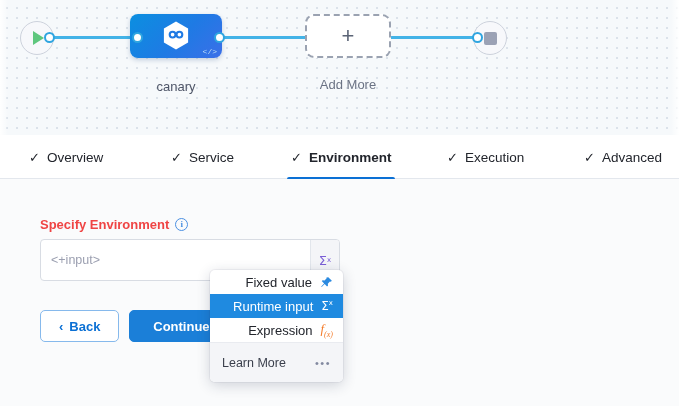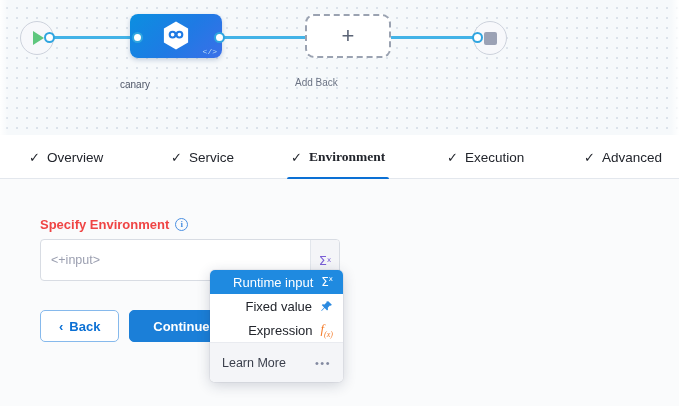--- a/index.html
+++ b/index.html
@@ -71,39 +71,39 @@
   }
 
   .add-stage-box {
     position: absolute; left: 305px; top: 14px; width: 86px; height: 44px;
     border: 2px dashed #9aa2b1; border-radius: 9px; background: #ffffff;
     display: flex; align-items: center; justify-content: center; z-index: 2;
   }
   .plus-icon { color: #5b6476; font-size: 22px; line-height: 1; font-weight: 300; }
 
   .node-label {
-    position: absolute; font-size: 10px; color: #4e5567; text-align: left;
+    position: absolute; font-size: 13px; color: #4e5567; text-align: center;
   }
   .node-label.canary { left: 120px; top: 79px; width: 112px; }
   .node-label.addstage { left: 295px; top: 77px; width: 106px; color: #6b7policy; }
   .node-label.addstage { color: #6b7384; }
 
   
   .tabbar {
     position: absolute; left: 0; top: 135px; width: 679px; height: 44px;
     background: #ffffff; border-bottom: 1px solid #e3e7ed;
     display: flex; align-items: stretch;
   }
   .tab {
     display: flex; align-items: center; gap: 7px;
     padding: 0 4px; margin: 0; position: relative; cursor: pointer;
     font-size: 13.5px; color: #22252c;
   }
   .tab-check { font-size: 13px; color: #22252c; line-height: 1; }
-  .tab.active .tab-label { font-weight: bold; font-family: Liberation Serif, serif; }
+  .tab.active .tab-label { font-weight: bold; }
   .tab.active::after {
     content: ""; position: absolute; left: 0; right: 0; bottom: -1px;
     height: 3px; background: #0b70d4; border-radius: 2px 2px 0 0;
   }
   .tab.t-overview  { position: absolute; left: 25px;  top: 0; height: 44px; }
   .tab.t-service   { position: absolute; left: 167px; top: 0; height: 44px; }
   .tab.t-environment{ position: absolute; left: 287px; top: 0; height: 44px; }
   .tab.t-execution { position: absolute; left: 443px; top: 0; height: 44px; }
   .tab.t-advanced  { position: absolute; left: 580px; top: 0; height: 44px; }
 
@@ -204,21 +204,21 @@
       </svg>
       <span class="code-tag">&lt;/&gt;</span>
     </div>
     <div class="port p-in"></div>
     <div class="port p-out"></div>
     <div class="node-label canary">canary</div>
 
     <div class="add-stage-box">
       <span class="plus-icon">+</span>
     </div>
-    <div class="node-label addstage">Add Back</div>
+    <div class="node-label addstage">Add More</div>
 
     <div class="port p-end"></div>
     <div class="endnode stop">
       <div class="stop-sq"></div>
     </div>
   </div>
 
   <div class="tabbar">
     <div class="tab t-overview">
       <span class="tab-check">✓</span>
@@ -262,30 +262,30 @@
         <span>‹</span>
         <span>Back</span>
       </div>
       <div class="btn btn-continue">
         <span>Continue</span>
       </div>
     </div>
   </div>
 
   <div class="dropdown">
-    <div class="dd-item selected">
-      <span>Runtime input</span>
-      <span class="dd-icon sigma">Σ<sup style="font-size:7px">x</sup></span>
-    </div>
     <div class="dd-item">
       <span>Fixed value</span>
       <svg class="dd-icon pin" width="13" height="13" viewBox="0 0 16 16">
         <path d="M10.2 1.4l4.4 4.4-1.3 1.3-1.1-.3-2.6 2.6.3 2.3-1.2 1.2-3-3-3.6 3.6-.6-.6 3.6-3.6-3-3 1.2-1.2 2.3.3 2.6-2.6-.3-1.1z" fill="#2b8ae0"></path>
       </svg>
     </div>
+    <div class="dd-item selected">
+      <span>Runtime input</span>
+      <span class="dd-icon sigma">Σ<sup style="font-size:7px">x</sup></span>
+    </div>
     <div class="dd-item">
       <span>Expression</span>
       <span class="dd-icon fx">f<sub style="font-size:8px">(x)</sub></span>
     </div>
     <div class="dd-footer">
       <span>Learn More</span>
       <span class="dots">•••</span>
     </div>
   </div>
 

